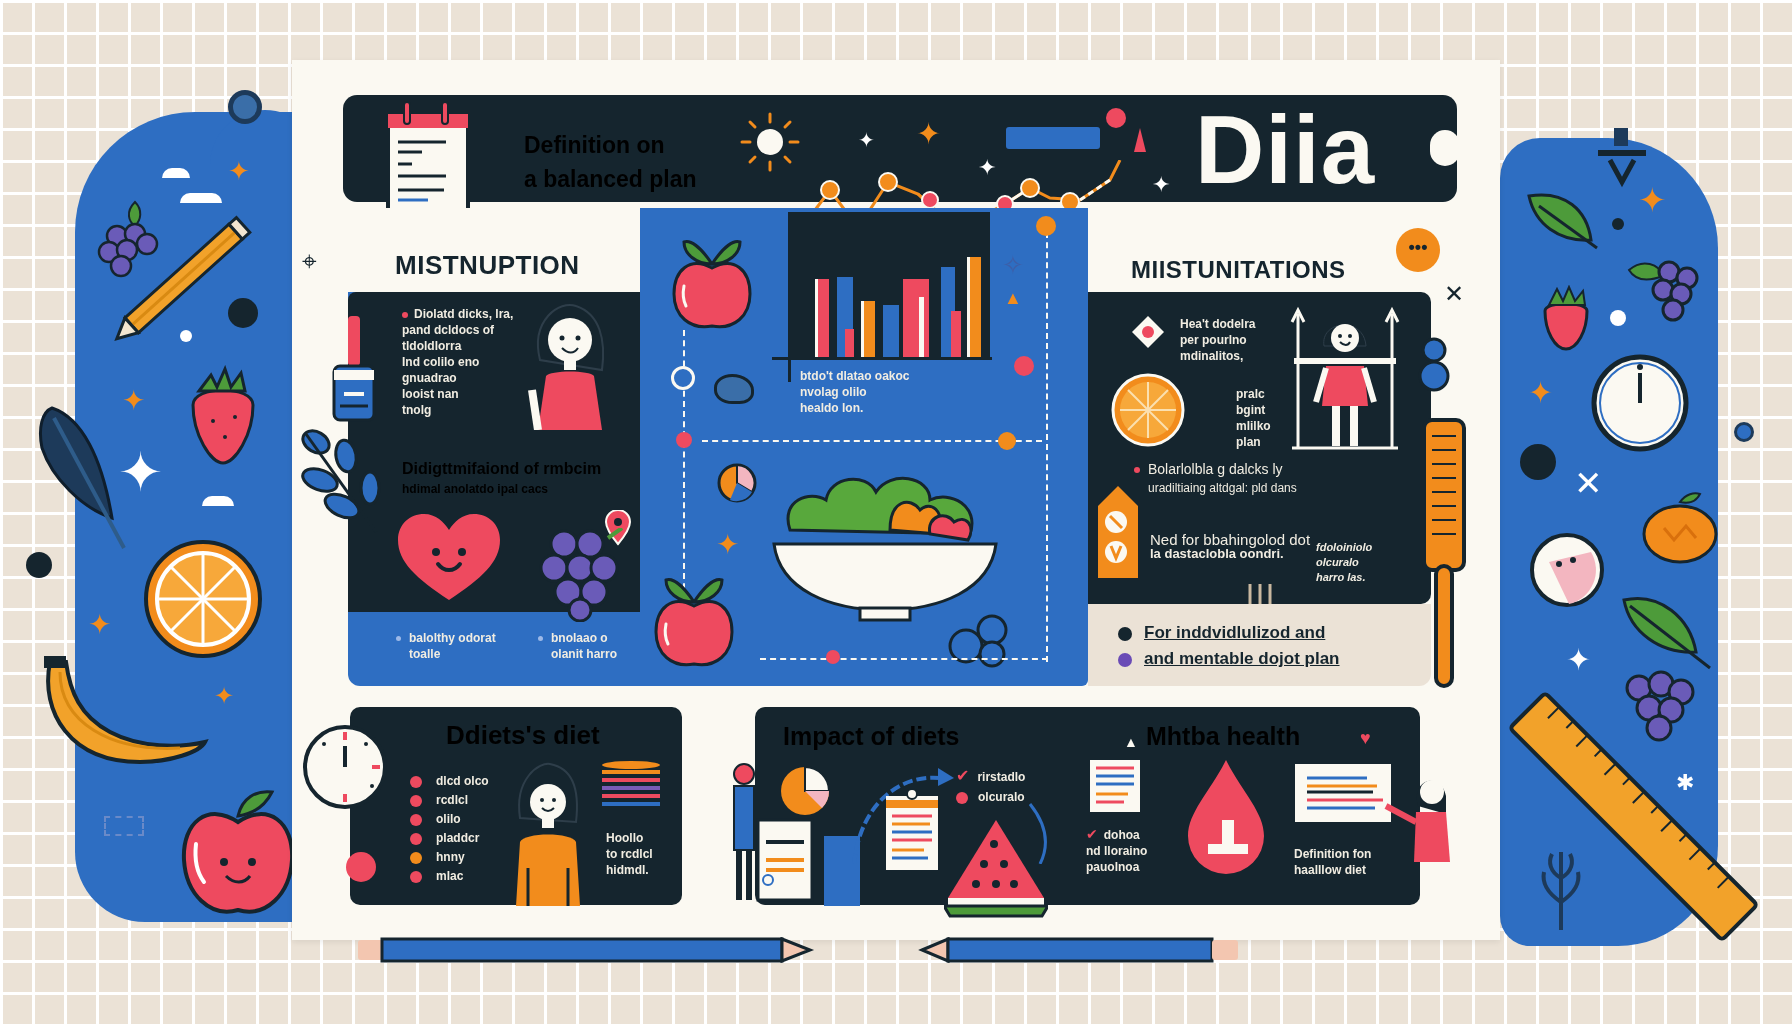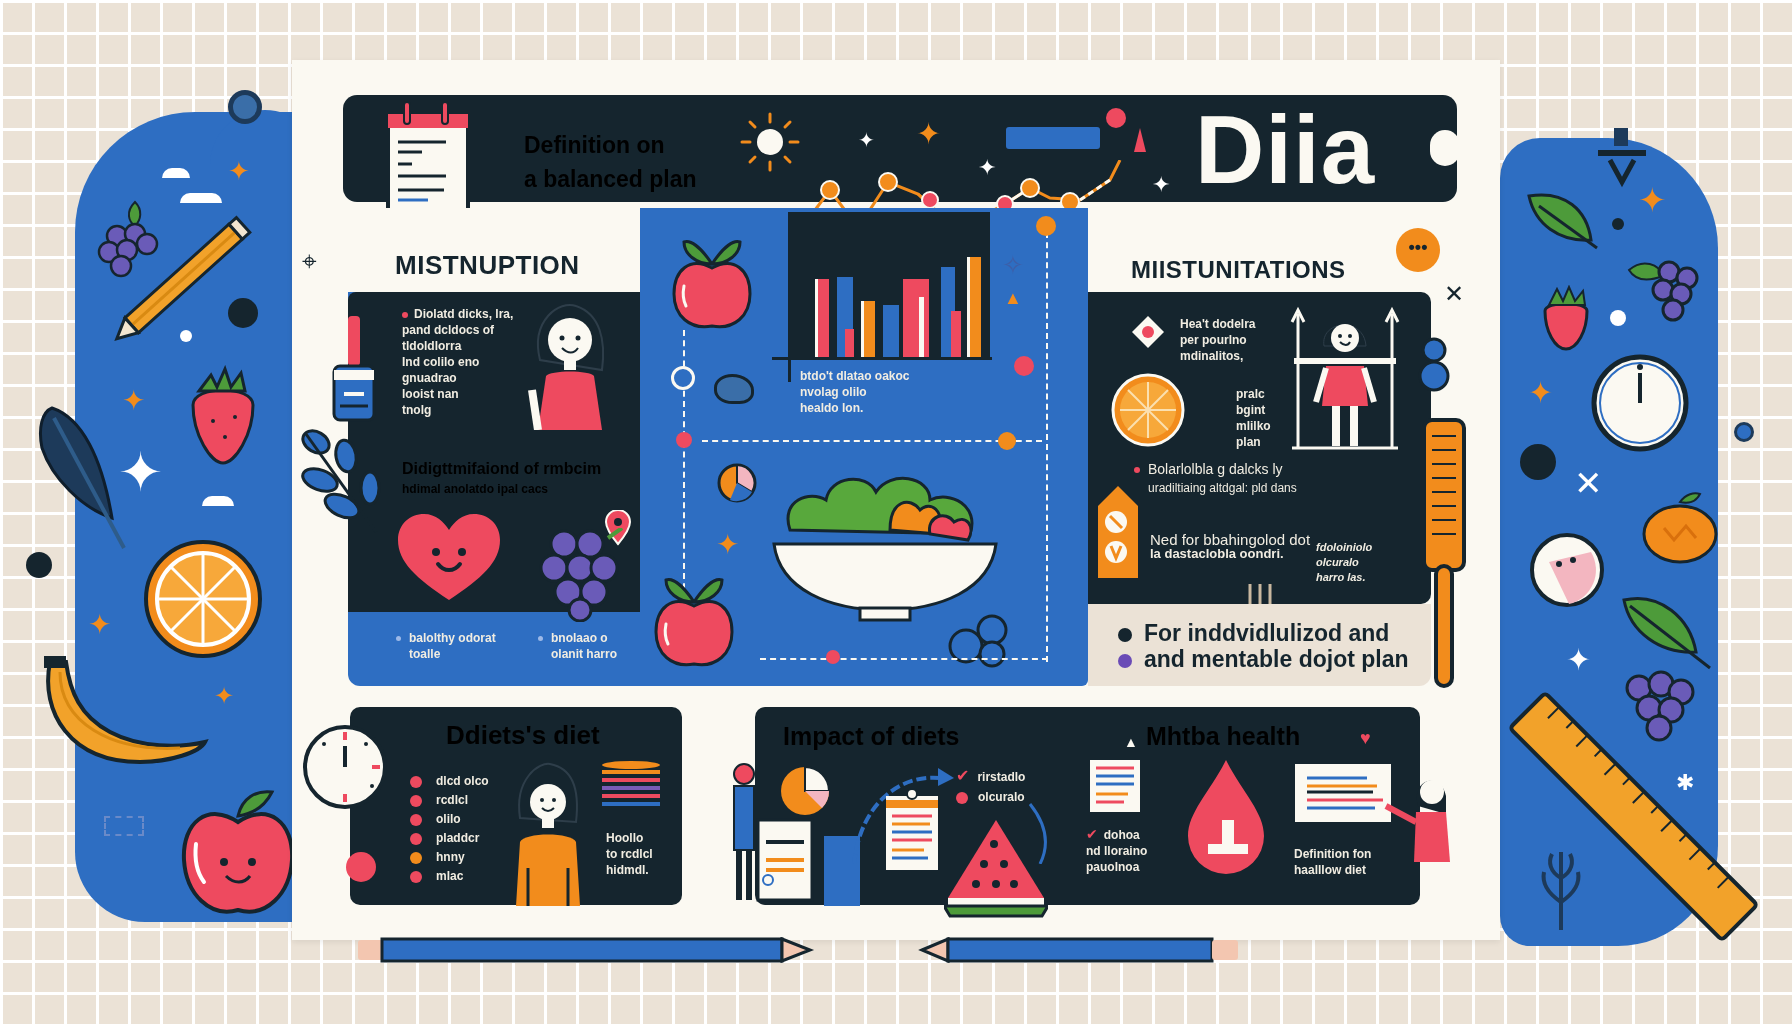--- a/index.html
+++ b/index.html
@@ -615,21 +615,21 @@
   <svg width="30" height="28" viewBox="0 0 30 28">
       <g stroke="#c9b8a0" stroke-width="3">
         <line x1="4" y1="0" x2="4" y2="28"></line>
         <line x1="14" y1="0" x2="14" y2="28"></line>
         <line x1="24" y1="0" x2="24" y2="28"></line>
       </g>
     </svg>
 </div>
 
 <div class="abs" style="left:1088px;top:604px;width:343px;height:82px;background:#ebe2d6;border-radius:0 0 12px 0;"></div>
-<div class="abs" style="left:1118px;top:620px;color:#15252e;font-size:23px;line-height:26px;font-weight:700;">
+<div class="abs" style="left:1118px;top:620px;color:#15252e;font-size:17px;line-height:26px;font-weight:700;text-decoration:underline;">
   <div><span class="num-dot" style="background:#15252e;width:14px;height:14px;"></span><span>For inddvidlulizod and</span></div>
   <div><span class="num-dot" style="background:#6a4bb6;width:14px;height:14px;"></span><span>and mentable dojot plan</span></div>
 </div>
 
 <div class="abs" style="left:1418px;top:416px;">
   <svg width="54" height="274" viewBox="0 0 54 274">
     <rect x="6" y="4" width="40" height="150" rx="8" fill="#f28c1c" stroke="#15252e" stroke-width="4"></rect>
     <g stroke="#15252e" stroke-width="2">
       <line x1="14" y1="20" x2="38" y2="20"></line>
         <line x1="14" y1="34" x2="38" y2="34"></line>

